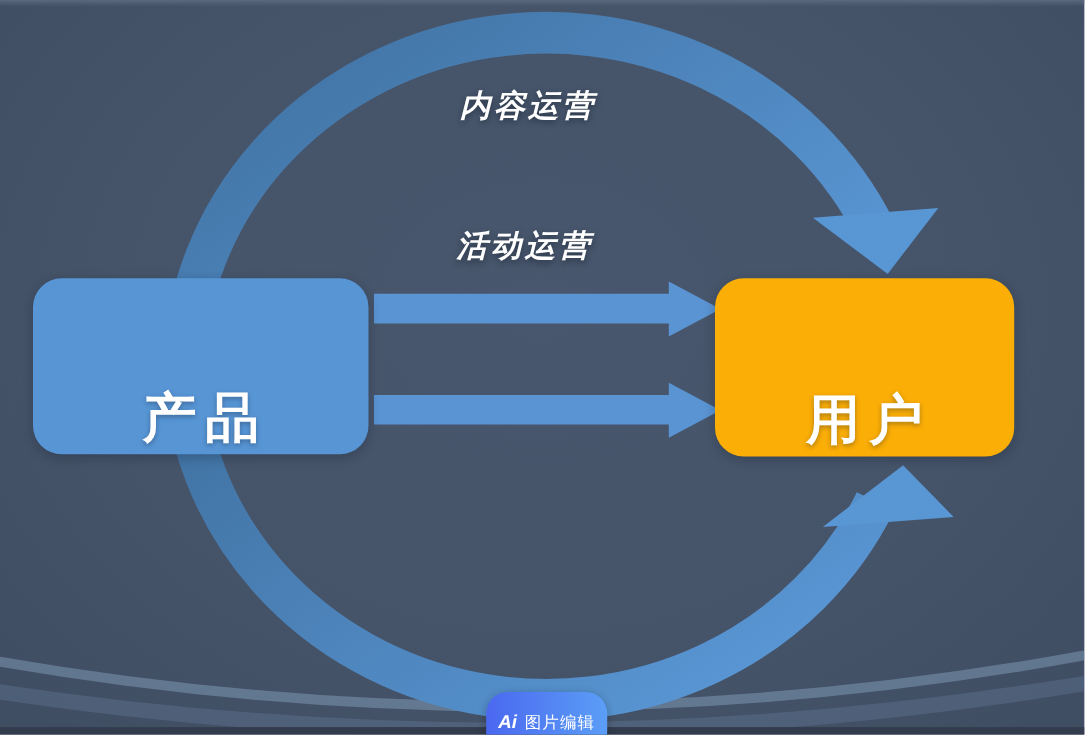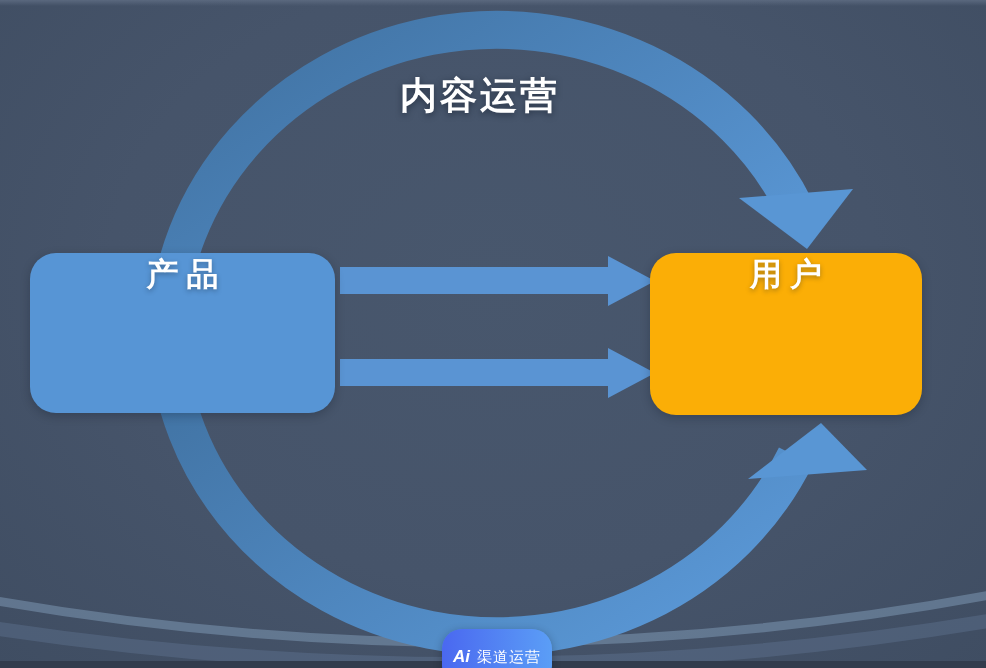--- a/index.html
+++ b/index.html
@@ -15,35 +15,36 @@
     position: absolute; left: 0; top: 0; width: 100%; height: 6px;
     background: linear-gradient(180deg, #5a687e 0%, rgba(90,104,126,0) 100%);
   }
   .edge-strip-bottom {
     position: absolute; left: 0; bottom: 0; width: 100%; height: 7px;
     background: #323c4d;
   }
   svg.diagram-shapes { position: absolute; left: 0; top: 0; }
   .node {
     position: absolute;
-    display: flex; align-items: flex-start; justify-content: center;
-    color: #ffffff; font-weight: bold; font-size: 32px; letter-spacing: 8px;
+    display: flex; align-items: flex-end; justify-content: center;
+    color: #ffffff; font-weight: bold; font-size: 49px; letter-spacing: 8px;
     text-indent: 8px;
     border-radius: 26px;
     text-shadow: 0 2px 5px rgba(15,25,40,0.35);
     box-shadow: 0 3px 10px rgba(10,18,30,0.25);
   }
   .node-left  { left: 30px;  top: 253px; width: 305px; height: 160px; background: #5795d5; }
   .node-right { left: 650px; top: 253px; width: 272px; height: 162px; background: #fbae06; }
   .flow-label {
     position: absolute;
     transform: translate(-50%, -50%);
-    color: #ffffff; font-weight: bold; font-size: 37px; letter-spacing: 3px;
+    color: #ffffff; font-weight: bold; font-size: 28px; letter-spacing: 3px;
     white-space: nowrap;
     text-shadow: 0 2px 6px rgba(10,18,32,0.5);
+    font-style: italic;
   }
   .flow-label-content  { left: 480px; top: 96px;  }
   .flow-label-activity { left: 477px; top: 224px; }
   .flow-label-user     { left: 478px; top: 435px; }
   .flow-label-channel  { left: 478px; top: 586px; }
   .watermark {
     position: absolute;
     left: 442px; top: 629px; width: 110px; height: 56px;
     border-radius: 20px;
     background: linear-gradient(90deg, #4a68f0 0%, #5b9ef6 100%);
@@ -88,21 +89,22 @@
   <div class="node node-left">
     <span>产品</span>
   </div>
 
   <div class="node node-right">
     <span>用户</span>
   </div>
 
   <div class="flow-label flow-label-content">内容运营</div>
 
+  <div class="flow-label flow-label-activity">活动运营</div>
 
 
 
   <div class="watermark">
     <span class="wm-logo">Ai</span>
-    <span class="wm-text">渠道运营</span>
+    <span class="wm-text">图片编辑</span>
   </div>
 
 </div>
 
 </body></html>

